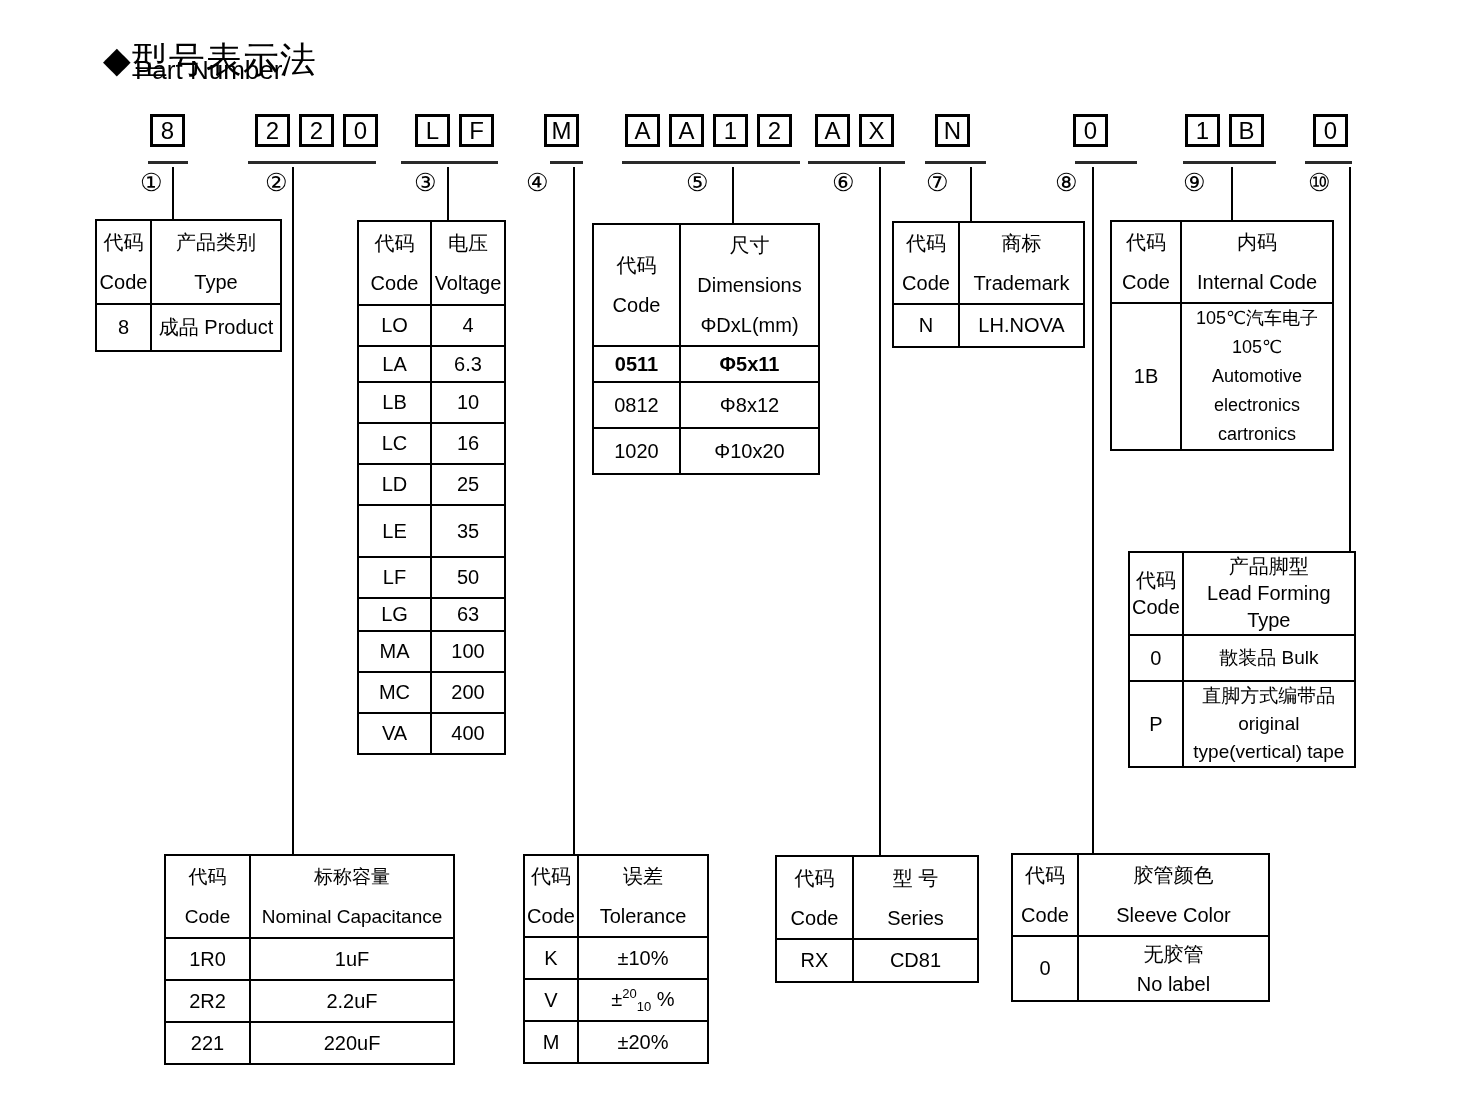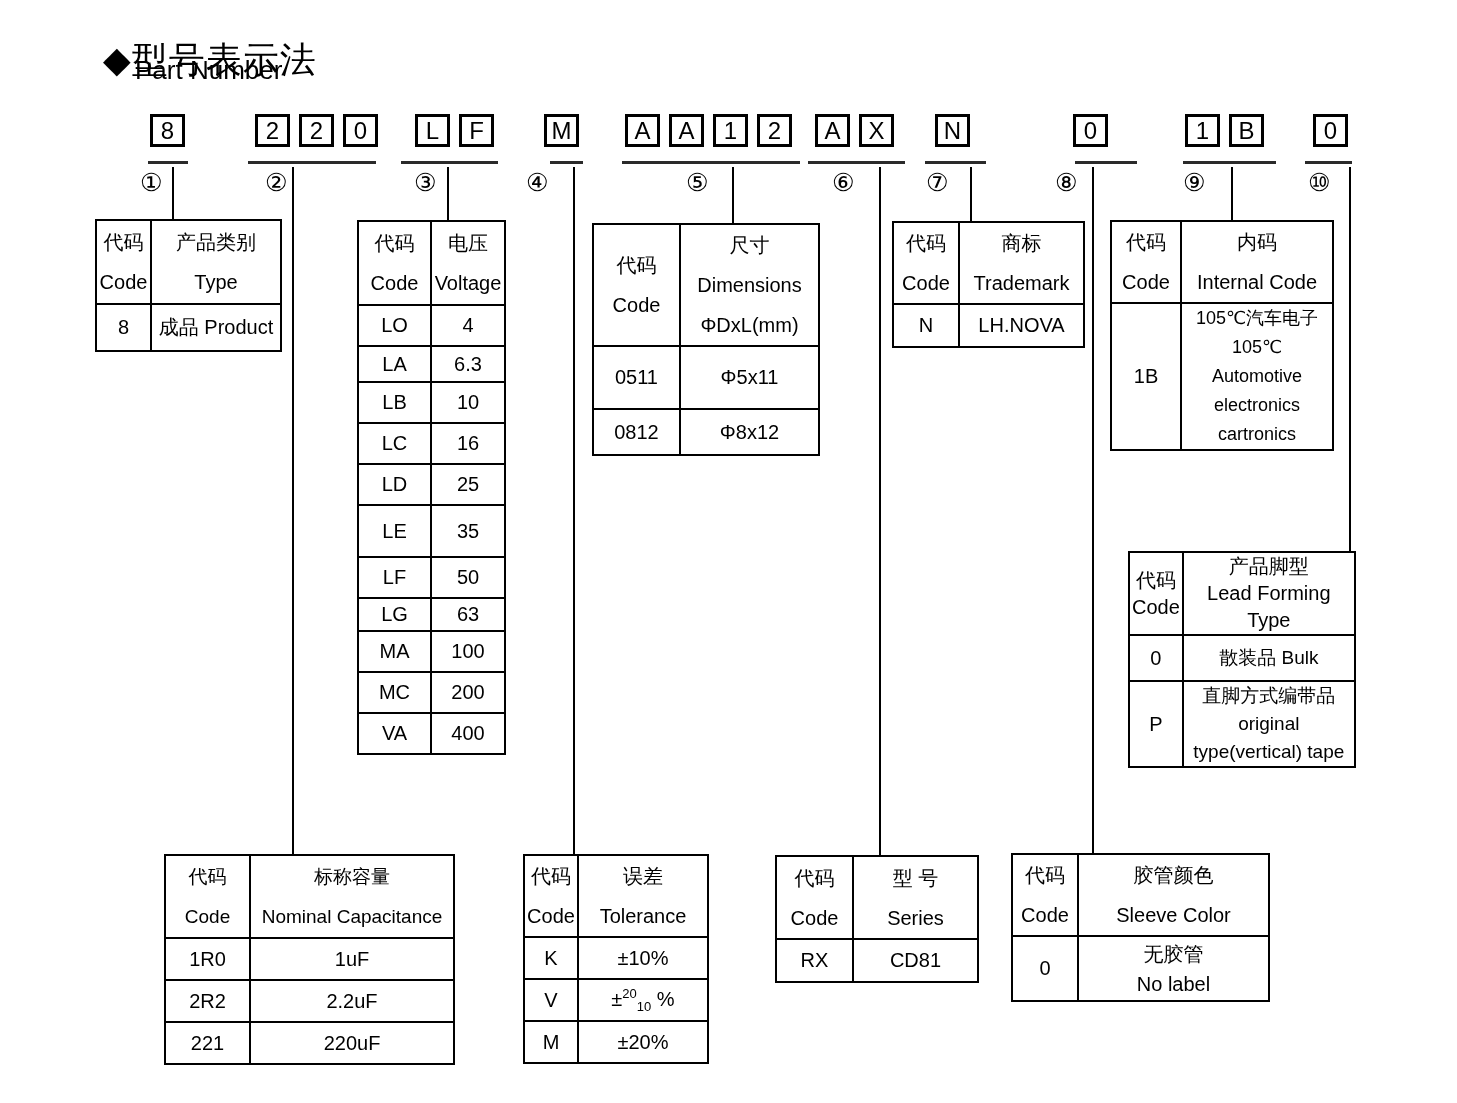--- a/index.html
+++ b/index.html
@@ -215,27 +215,31 @@
             <span class="hl">Code</span>
           </td>
         <td>
             <span class="hl">尺寸</span>
             <span class="hl">Dimensions</span>
             <span class="hl">ΦDxL(mm)</span>
           </td>
       </tr>
     </tbody>
     <tbody>
-        <tr style="height: 63px;">
+        <tr style="height: 36px; font-weight: bold;">
           <td>0511</td>
           <td>Φ5x11</td>
         </tr>
         <tr style="height: 46px; margin-left: 12px;">
           <td>0812</td>
           <td>Φ8x12</td>
+        </tr>
+        <tr style="height: 46px;">
+          <td>1020</td>
+          <td>Φ10x20</td>
         </tr>
       </tbody>
   </table>
 
   <table class="tbl" id="t-trademark" style="left:892px;top:221px">
     <colgroup>
         <col style="width:66px">
         <col style="width:125px">
       </colgroup>
     <tbody>

